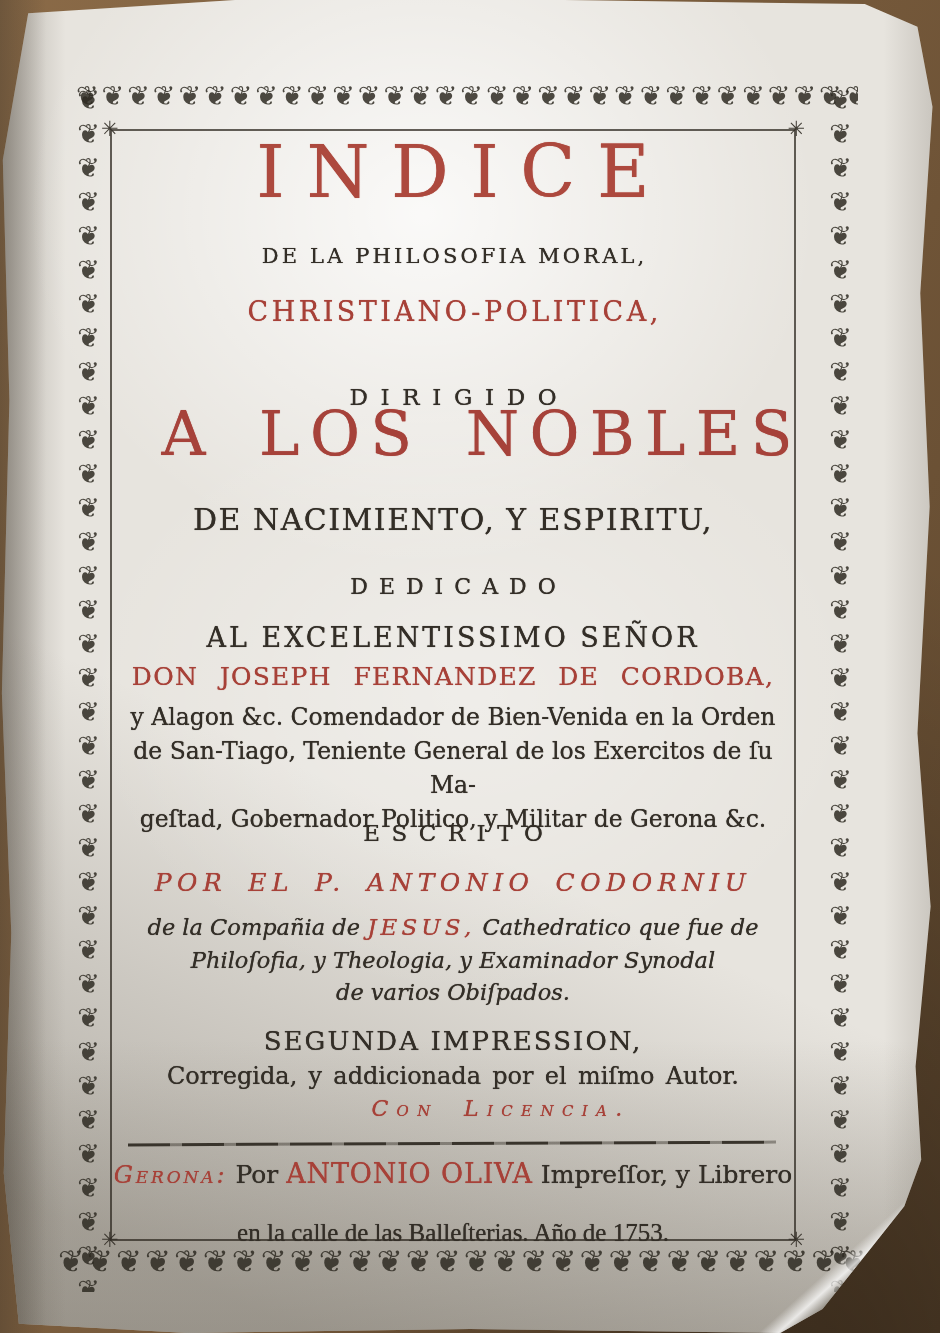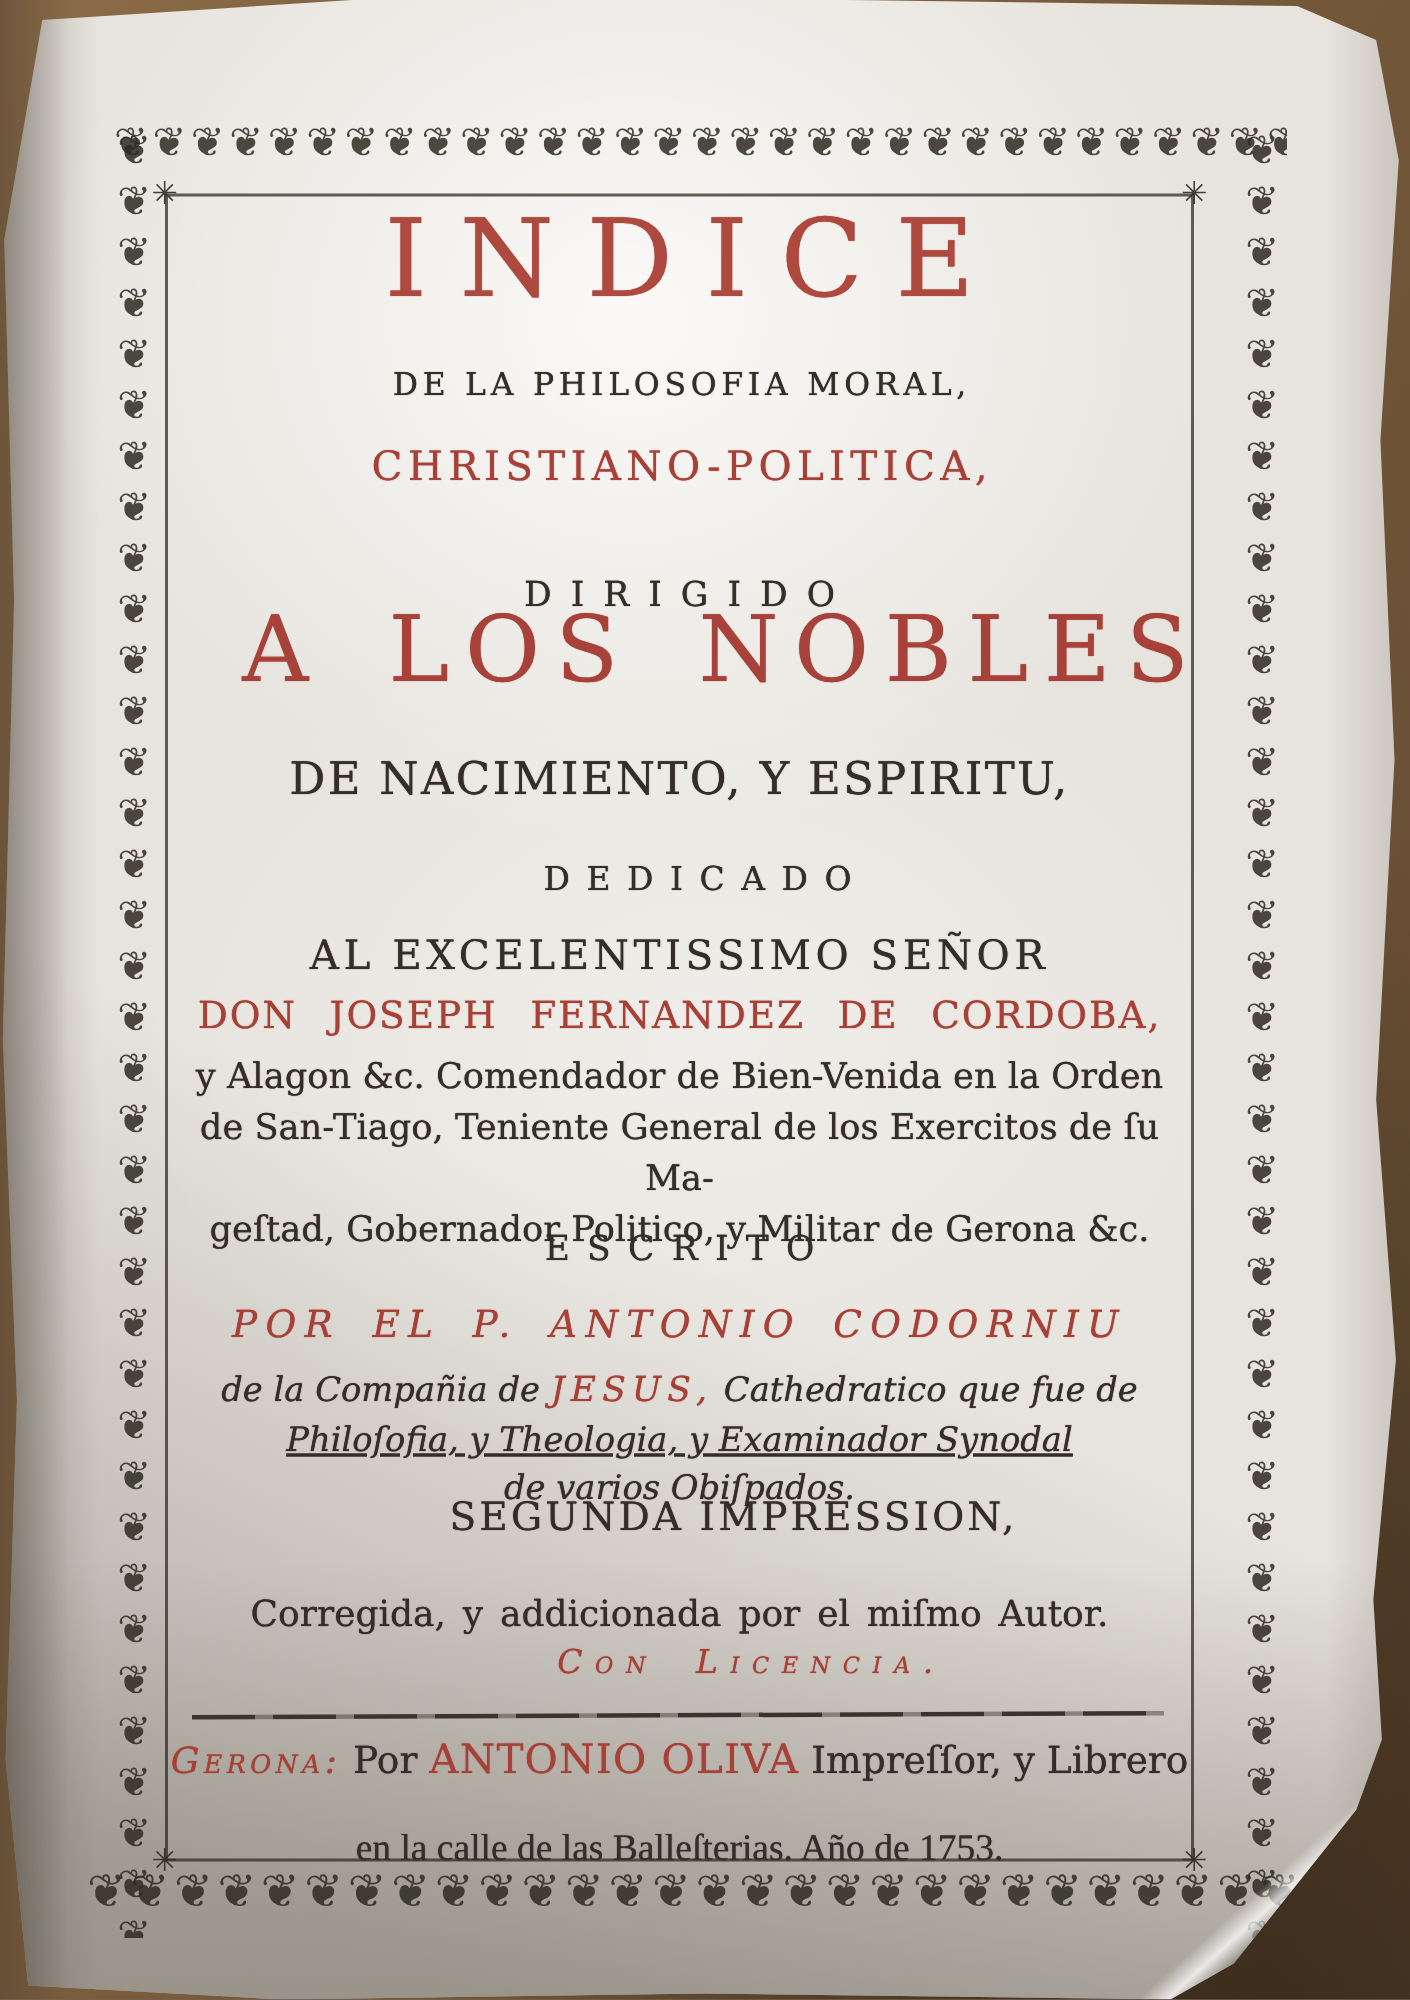--- a/index.html
+++ b/index.html
@@ -59,30 +59,30 @@
      color:#332e27;text-shadow:0 0 .7px currentColor;white-space:nowrap;}
   .red{color:#a74138;}
   .it{font-style:italic;}
   .sc{font-variant:small-caps;}
   #indice      {top:130px;font-size:72px;letter-spacing:.30em;text-indent:.30em;color:#ad493e;}
   #philosofia  {top:244px;font-size:21px;letter-spacing:.15em;text-indent:.15em;}
   #christiano  {top:296px;font-size:27px;letter-spacing:.13em;text-indent:.13em;}
   #dirigido    {top:384px;font-size:23px;letter-spacing:.55em;text-indent:.55em;}
   #nobles      {top:398px;font-size:61px;letter-spacing:.17em;text-indent:.17em;word-spacing:.22em;color:#a6423a;padding-left:24px;}
   #nacimiento  {top:502px;font-size:30px;letter-spacing:.05em;}
-  #dedicado    {top:574px;font-size:22px;letter-spacing:.5em;text-indent:.5em;padding-left:12px;}
+  #dedicado    {top:574px;font-size:22px;letter-spacing:.5em;text-indent:.5em;}
   #excelent    {top:622px;font-size:27px;letter-spacing:.11em;}
   #donjoseph   {top:662px;font-size:25px;letter-spacing:.05em;word-spacing:.5em;}
   #titles      {top:700px;font-size:23.5px;line-height:34px;white-space:normal;}
   #escrito     {top:820px;font-size:23px;letter-spacing:.5em;text-indent:.5em;}
   #porel       {top:868px;font-size:25px;letter-spacing:.22em;word-spacing:.3em;}
   #jesuline    {top:914px;font-size:22.5px;}
-  #theologia   {top:947px;font-size:22.5px;text-decoration:underline;}
+  #theologia   {top:947px;font-size:22.5px;}
   #obispados   {top:979px;font-size:22.5px;}
-  #segunda     {top:997px;font-size:26px;letter-spacing:.08em;padding-left:36px;}
+  #segunda     {top:1026px;font-size:26px;letter-spacing:.08em;}
   #corregida   {top:1062px;font-size:24px;word-spacing:.15em;}
   #licencia    {top:1096px;font-size:22px;letter-spacing:.38em;word-spacing:.45em;padding-left:48px;}
   #imprint1    {top:1158px;font-size:25px;}
   #imprint2    {top:1219px;font-size:25px;font-family:Liberation Serif, serif;}
   .jesus-seg{letter-spacing:.18em;font-size:23px;}
   .city-seg{letter-spacing:.12em;font-size:24px;text-align:center;}
   .printer-seg{letter-spacing:.03em;font-size:27px;}
   .divider{
     position:absolute;left:128px;top:1142px;width:648px;height:3px;
     background:repeating-linear-gradient(90deg,#39342c 0 42px, rgba(57,52,44,.45) 42px 54px);

